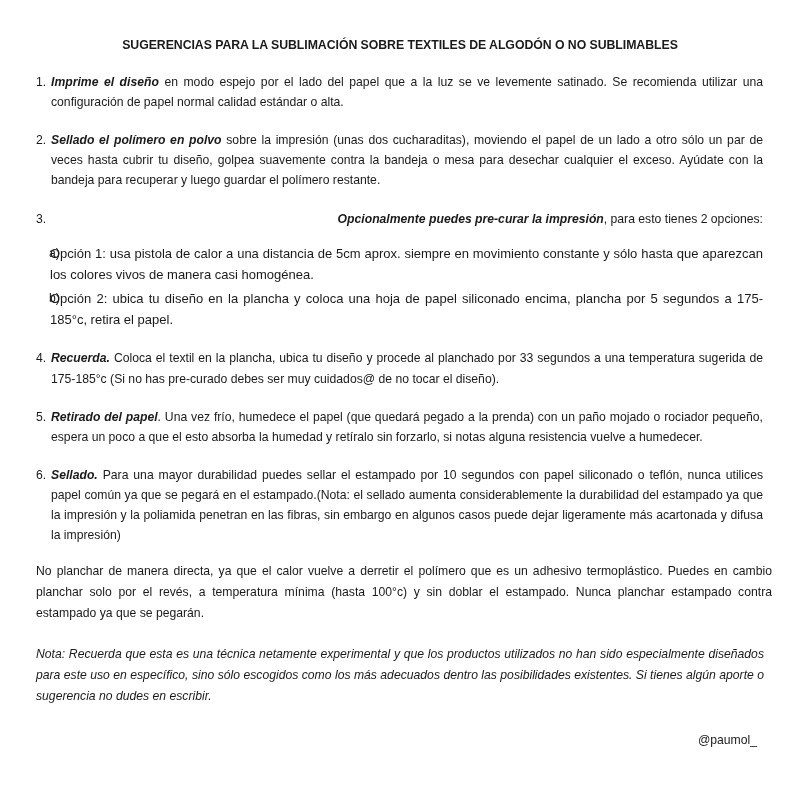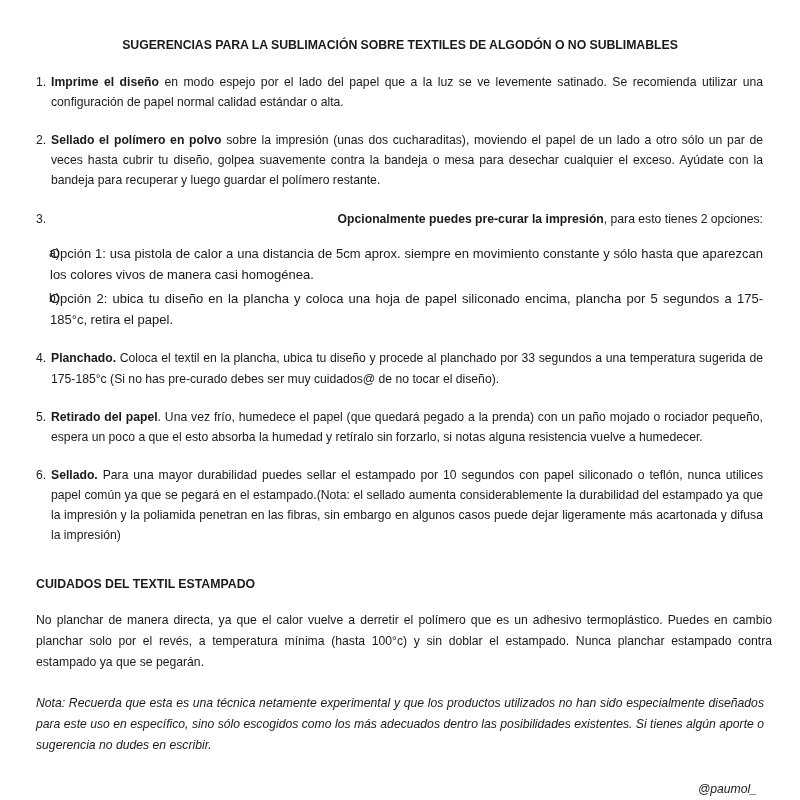--- a/index.html
+++ b/index.html
@@ -82,21 +82,21 @@
     box-sizing: border-box;
   }
   .sub-body {
     flex: 1 1 auto;
     font-size: 13px;
     line-height: 1.65;
     text-align: justify;
     padding-right: 12px;
     padding-left: 1px;
   }
-  b, .b { font-weight: bold; }
+  b, .b { font-weight: bold; font-style: italic; }
   .section-heading {
     font-weight: bold;
     font-size: 12.3px;
     margin: 30px 0 0 11px;
     line-height: 1.5;
   }
   .para {
     font-size: 12.2px;
     line-height: 1.72;
     text-align: justify;
@@ -104,21 +104,20 @@
   }
   .note {
     font-size: 12.2px;
     line-height: 1.72;
     font-style: italic;
     text-align: justify;
     margin: 20px 11px 0 11px;
   }
   .signature {
     font-size: 12.2px;
-    font-style: italic;
     text-align: right;
     margin: 26px 18px 0 0;
   }
 </style>
 </head>
 <body>
 
 <div class="page">
 
   <h1 class="doc-title">SUGERENCIAS PARA LA SUBLIMACIÓN SOBRE TEXTILES DE ALGODÓN O NO SUBLIMABLES</h1>
@@ -146,36 +145,35 @@
         <div class="sub-body">Opción 1: usa pistola de calor a una distancia de 5cm aprox. siempre en movimiento constante y sólo hasta que aparezcan los colores vivos de manera casi homogénea.</div>
       </div>
       <div class="sub-item tight">
         <div class="sub-marker">b)</div>
         <div class="sub-body">Opción 2: ubica tu diseño en la plancha y coloca una hoja de papel siliconado encima, plancha por 5 segundos a 175-185°c, retira el papel.</div>
       </div>
     </div>
 
     <div class="item">
       <div class="item-marker">4.</div>
-      <div class="item-body"><b>Planchado.</b><span> Coloca el textil en la plancha, ubica tu diseño y procede al planchado por 33 segundos a una temperatura sugerida de 175-185°c (Si no has pre-curado debes ser muy  cuidados@ de no tocar el diseño).</span></div>
+      <div class="item-body"><b>Recuerda.</b><span> Coloca el textil en la plancha, ubica tu diseño y procede al planchado por 33 segundos a una temperatura sugerida de 175-185°c (Si no has pre-curado debes ser muy  cuidados@ de no tocar el diseño).</span></div>
     </div>
 
     <div class="item">
       <div class="item-marker">5.</div>
       <div class="item-body"><b>Retirado del  papel</b><span>. Una vez frío, humedece el papel (que quedará pegado a la prenda) con un paño mojado o rociador pequeño, espera un poco a que el esto absorba la humedad  y retíralo sin forzarlo, si notas alguna resistencia vuelve a humedecer.</span></div>
     </div>
 
     <div class="item">
       <div class="item-marker">6.</div>
       <div class="item-body"><b>Sellado.</b><span> Para una mayor durabilidad puedes sellar el estampado por 10 segundos con papel siliconado o teflón, nunca utilices papel común ya que se pegará en el estampado.</span><span>(Nota: el sellado aumenta considerablemente la durabilidad del estampado ya que la impresión y la poliamida penetran en las fibras, sin embargo en algunos casos puede dejar ligeramente más acartonada y difusa la impresión)</span></div>
     </div>
 
   </div>
 
-  <h2 class="section-heading">CUIDADOS DEL TEXTIL ESTAMPADO</h2>
 
   <p class="para">No planchar de manera directa,  ya que el calor vuelve a derretir el polímero que es un adhesivo termoplástico. Puedes en cambio planchar solo por el revés,  a temperatura mínima (hasta 100°c)  y sin doblar el estampado. Nunca planchar estampado contra estampado ya que se pegarán.</p>
 
   <p class="note">Nota: Recuerda que esta es una técnica netamente experimental y que los productos utilizados no han sido especialmente diseñados para este uso en específico, sino sólo escogidos como los más adecuados dentro las posibilidades existentes. Si tienes algún aporte o sugerencia no dudes en escribir.</p>
 
   <p class="signature">@paumol_</p>
 
 </div>
 
 </body></html>

